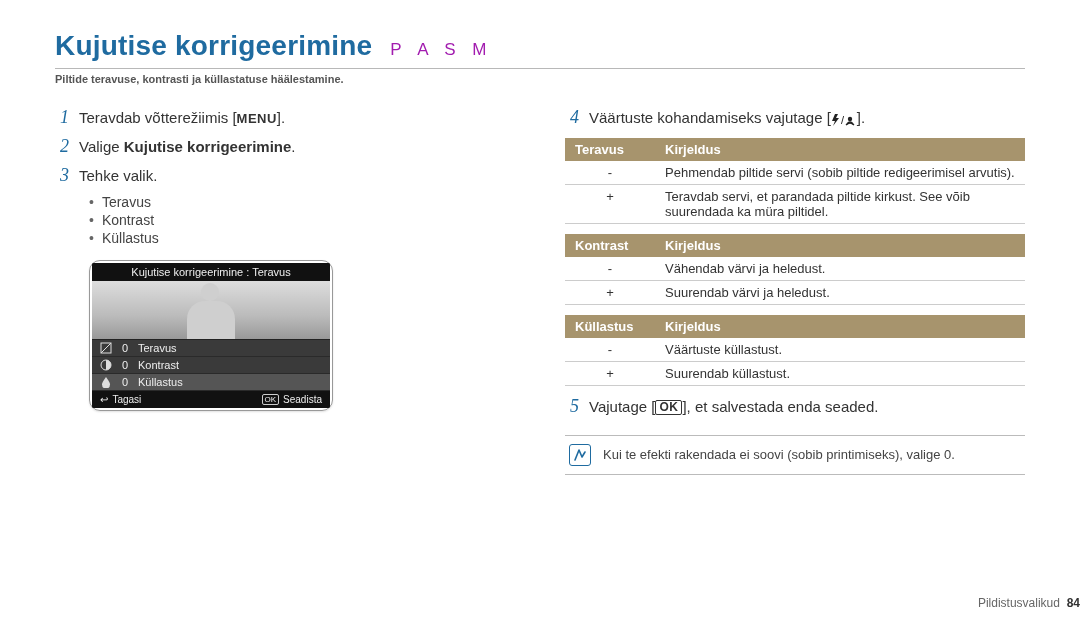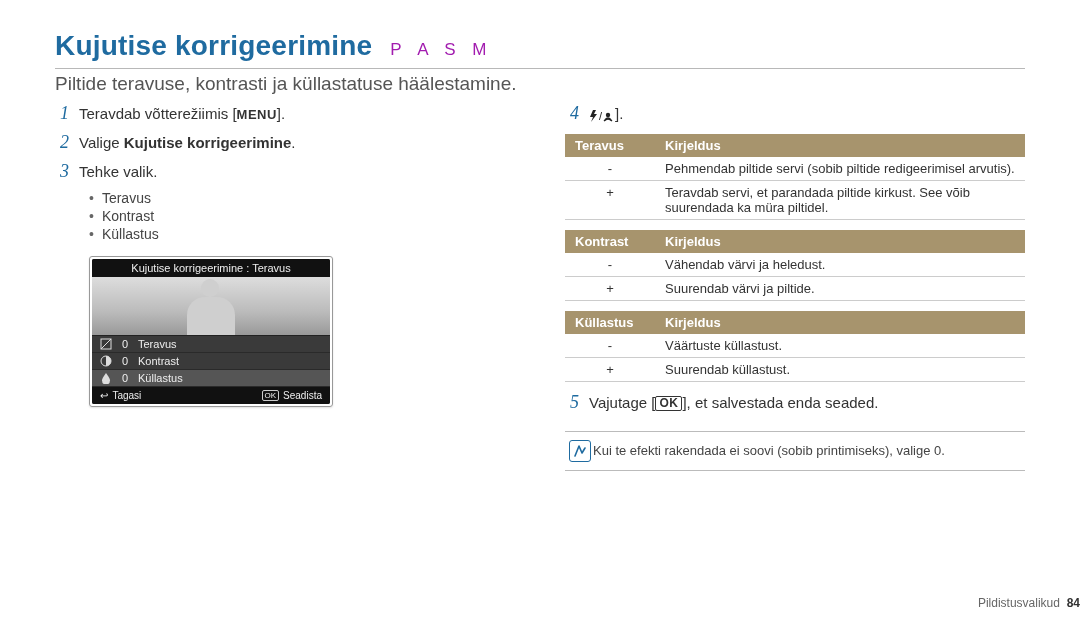--- a/index.html
+++ b/index.html
@@ -29,23 +29,24 @@
     letter-spacing: 6px;
     color: #a21caf;
     font-weight: 400;
   }
   .rule {
     border: none;
     border-top: 1px solid #b8b8b8;
     margin: 2px 0 4px 0;
   }
   .subtitle {
-    font-size: 19px;
+    font-size: 11px;
     color: #555;
-    margin-bottom: 8px;
+    margin-bottom: 22px;
+    font-weight: bold;
   }
   .columns {
     display: flex;
     gap: 50px;
   }
   .col { flex: 1; }
   .step {
     display: flex;
     align-items: flex-start;
     gap: 10px;
@@ -98,21 +99,21 @@
     margin-right: 8px;
     color: #666;
   }
   .bullets li { margin-bottom: 2px; }
 
   
   .lcd-wrap {
     margin-left: 34px;
     width: 244px;
     border: 1px solid #999;
-    border-radius: 3px;
+    border-radius: 11px;
     padding: 2px;
     box-shadow: 0 1px 2px rgba(0,0,0,0.12);
   }
   .lcd {
     background: #2b2b2b;
     border-radius: 2px;
     overflow: hidden;
     color: #eee;
     font-size: 11px;
   }
@@ -201,21 +202,21 @@
     border-bottom: 1px solid #ccc;
     vertical-align: top;
     color: #333;
   }
   .tbl td:first-child { text-align: center; width: 90px; }
 
   .note {
     margin-top: 18px;
     display: flex;
     align-items: center;
-    gap: 2px;
+    gap: 12px;
     border-top: 1px solid #bbb;
     border-bottom: 1px solid #bbb;
     padding: 8px 4px;
     font-size: 13px;
     color: #444;
   }
   .note .ic {
     width: 22px; height: 22px;
     border: 1.5px solid #1f6ba0;
     border-radius: 3px;
@@ -318,21 +319,21 @@
           </span>
         </div>
       </div>
     </div>
   </div>
 
   <div class="col">
     <div class="step">
       <span class="num">4</span>
       <span class="txt">
-        <span class="flash-icon">
+        <span>Väärtuste kohandamiseks vajutage [</span><span class="flash-icon">
           <svg width="26" height="14" viewBox="0 0 26 14" style="vertical-align:-2px">
             <path d="M4 1 L1 8 L4 8 L2 13 L8 5 L5 5 L7 1 Z" fill="#222"></path>
             <text x="10" y="11" font-size="11" fill="#222">/</text>
             <circle cx="19" cy="6" r="2.2" fill="#222"></circle>
             <path d="M16 11 Q19 7 22 11" stroke="#222" stroke-width="1.3" fill="none"></path>
             <path d="M15 12 Q19 8 23 12" stroke="#222" stroke-width="1.3" fill="none"></path>
           </svg>
         </span><span>].</span>
       </span>
     </div>
@@ -359,21 +360,21 @@
           <tr>
             <th>Kontrast</th>
             <th>Kirjeldus</th>
           </tr>
       <tr>
             <td>-</td>
             <td>Vähendab värvi ja heledust.</td>
           </tr>
       <tr>
             <td>+</td>
-            <td>Suurendab värvi ja piltide.</td>
+            <td>Suurendab värvi ja heledust.</td>
           </tr>
     </tbody>
       </table>
 
     <table class="tbl">
       <tbody>
           <tr>
             <th>Küllastus</th>
             <th>Kirjeldus</th>
           </tr>

